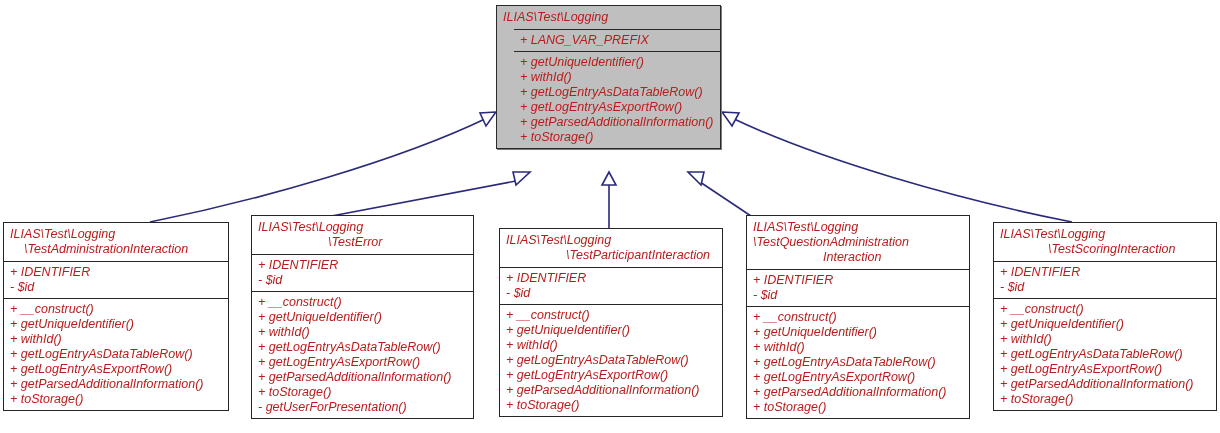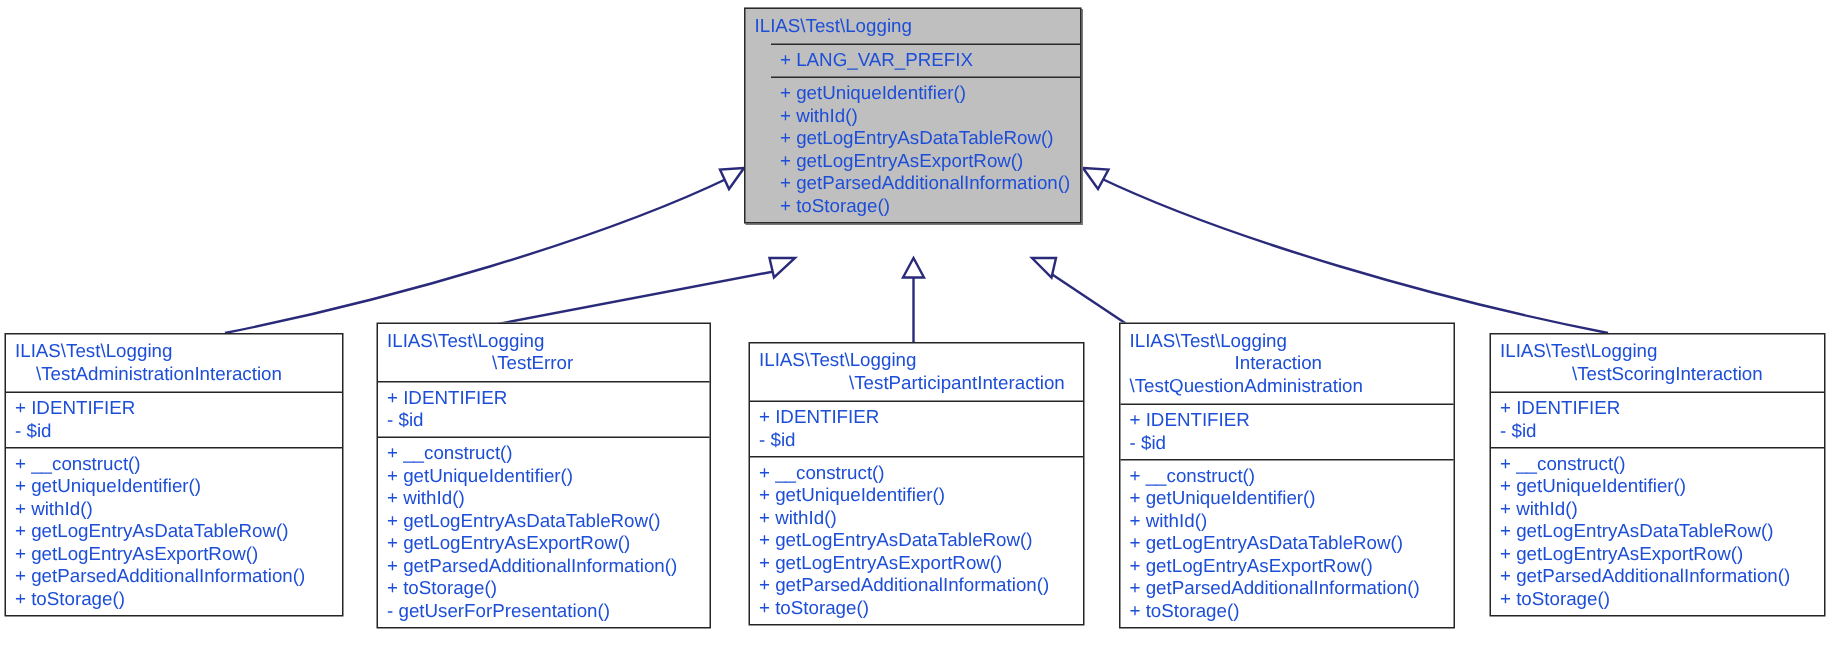--- a/index.html
+++ b/index.html
@@ -21,21 +21,22 @@
     top: 0;
     width: 1220px;
     height: 433px;
     pointer-events: none;
   }
   .uml-box {
     position: absolute;
     box-sizing: border-box;
     border: 1px solid #252525;
     background: #ffffff;
-    color: #1d4ed8;
+    color: #b91c1c;
+    font-style: italic;
   }
   .uml-box.base {
     background: #bfbfbf;
     border: 1px solid #2a2a2a;
     box-shadow: 1px 1px 0 0 #7a7a7a;
   }
   .sec {
     box-sizing: border-box;
     padding: 3px 5px 3px 6px;
   }
@@ -162,22 +163,22 @@
       <div class="member">+ getLogEntryAsDataTableRow()</div>
       <div class="member">+ getLogEntryAsExportRow()</div>
       <div class="member">+ getParsedAdditionalInformation()</div>
       <div class="member">+ toStorage()</div>
     </div>
   </div>
 
   <div class="uml-box" style="left:746px; top:215px; width:224px;">
     <div class="sec title">
       <div class="title-line">ILIAS\Test\Logging</div>
+      <div class="title-line">\TestQuestionAdministration</div>
       <div class="title-line indent3">Interaction</div>
-      <div class="title-line">\TestQuestionAdministration</div>
     </div>
     <div class="sec divider">
       <div class="member">+ IDENTIFIER</div>
       <div class="member">- $id</div>
     </div>
     <div class="sec divider">
       <div class="member">+ __construct()</div>
       <div class="member">+ getUniqueIdentifier()</div>
       <div class="member">+ withId()</div>
       <div class="member">+ getLogEntryAsDataTableRow()</div>

